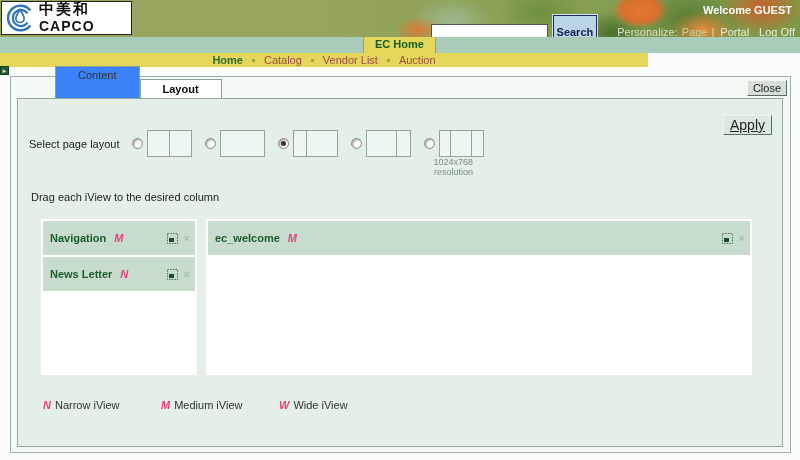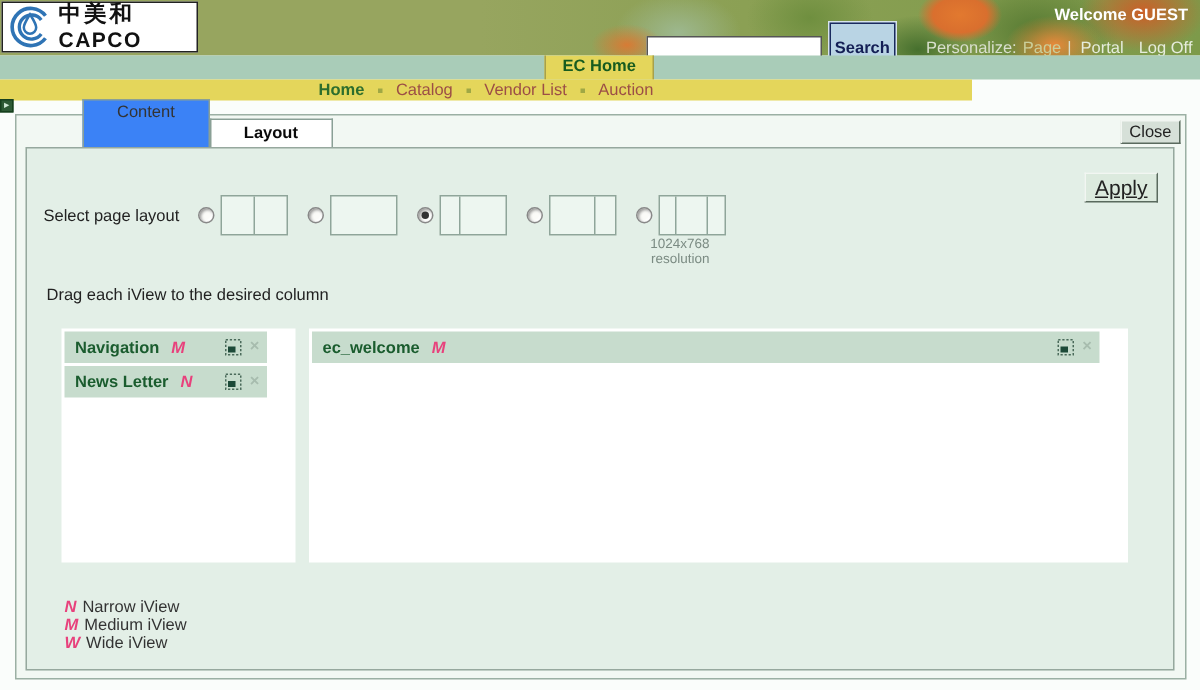--- a/index.html
+++ b/index.html
@@ -74,29 +74,29 @@
   .pbox { width:45px; height:27px; border:1px solid #8fa59a; background:#edf6f0; display:flex; cursor:pointer; }
   .pcol { height:100%; }
   .res-note { position:absolute; left:380px; top:58px; width:75px; text-align:right;
     font-size:9px; color:#7b8b83; }
 
   .drag-label { position:absolute; left:13px; top:92px; color:#222; }
 
   .col { position:absolute; top:120px; height:156px; background:#fff; }
   .col-left { left:23px; width:156px; }
   .col-right { left:188px; width:546px; }
-  .iview { height:21px; margin:2px 19px 1px 2px; background:#c7dccd; display:flex; align-items:center;
+  .iview { height:34px; margin:2px 2px 1px 2px; background:#c7dccd; display:flex; align-items:center;
     padding:0 5px 0 7px; cursor:move; }
   .iview-title { font-weight:bold; color:#1a5c2e; font-size:11px; }
   .iview-size { font-style:italic; font-weight:bold; color:#e8417c; margin-left:8px; font-size:11px; }
   .iview-icons { margin-left:auto; display:flex; align-items:center; gap:5px; }
   .win-icon { width:13px; height:13px; cursor:pointer; }
   .x-icon { color:#a7bcae; font-weight:bold; font-size:11px; cursor:pointer; line-height:13px; }
 
-  .legend { position:absolute; left:25px; top:300px; display:flex;flex-direction:column; }
+  .legend { position:absolute; left:25px; top:300px; display:flex; }
   .legend-item { width:118px; color:#333; }
   .legend-letter { font-style:italic; font-weight:bold; color:#e8417c; margin-right:4px; }
 </style>
 </head>
 <body>
 
 <div class="banner">
   <div class="logo-box">
     <svg class="logo-icon" width="30" height="30" viewBox="0 0 32 32">
       <path d="M27 8 A13.2 13.2 0 1 0 27 24" fill="none" stroke="#2f74b5" stroke-width="2.6"></path>

